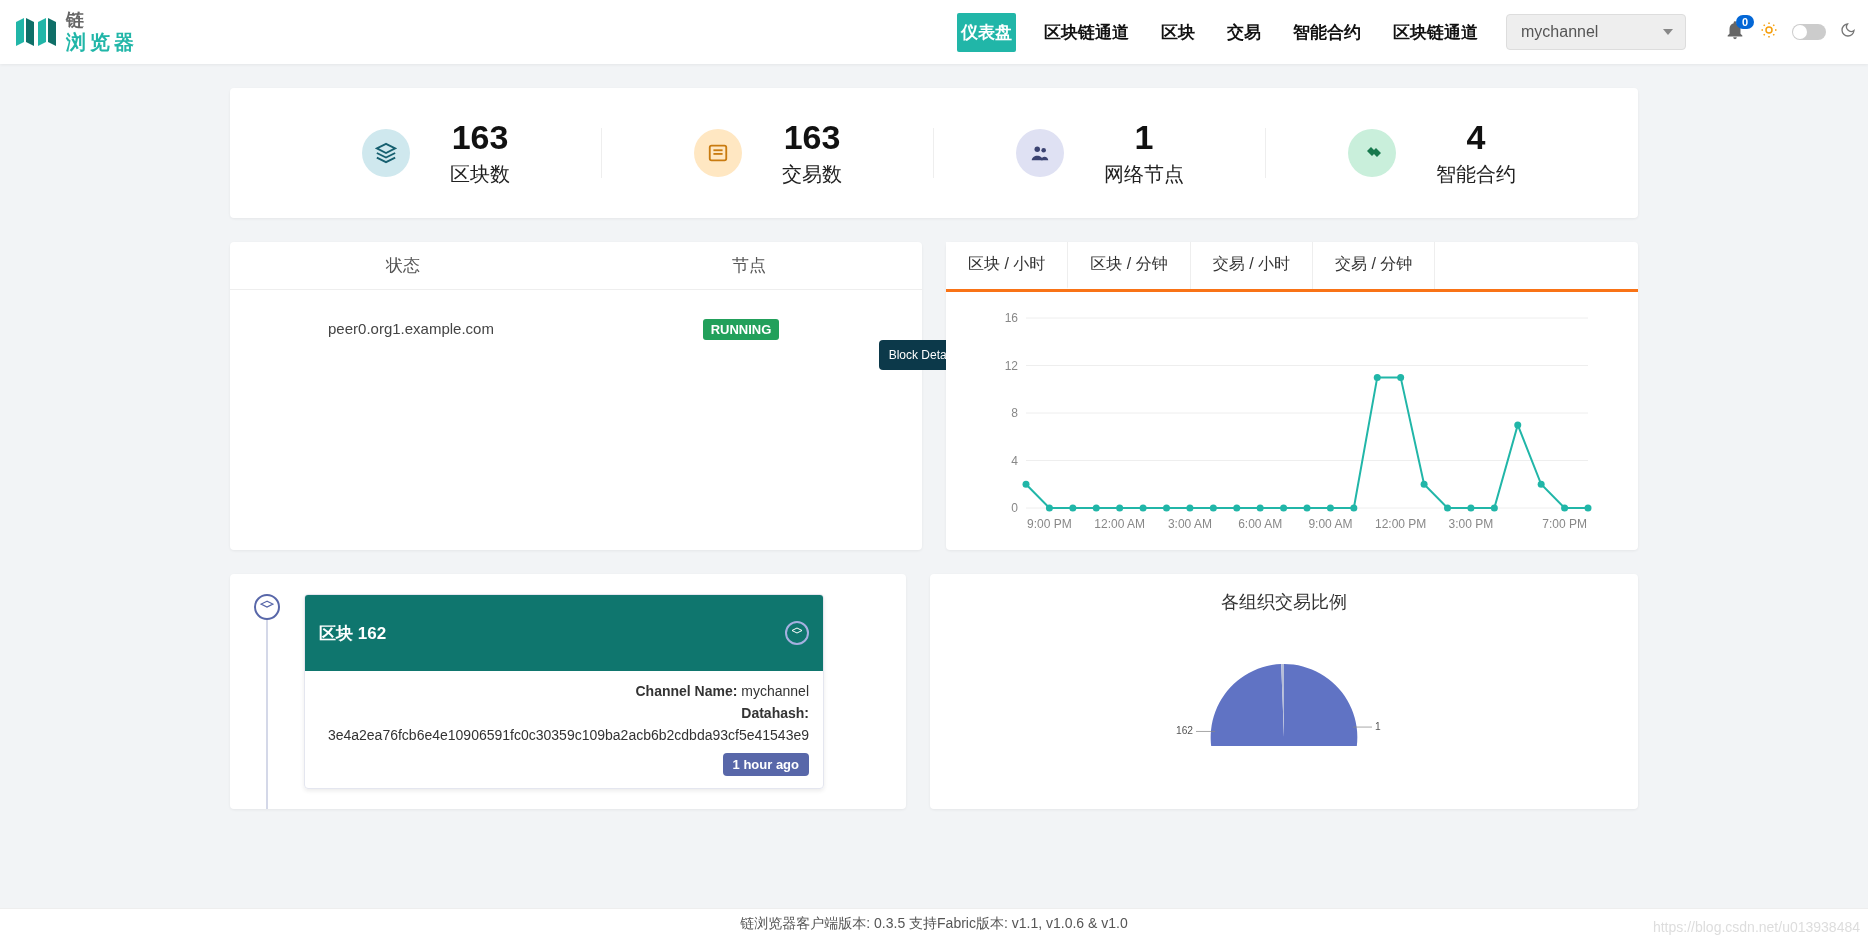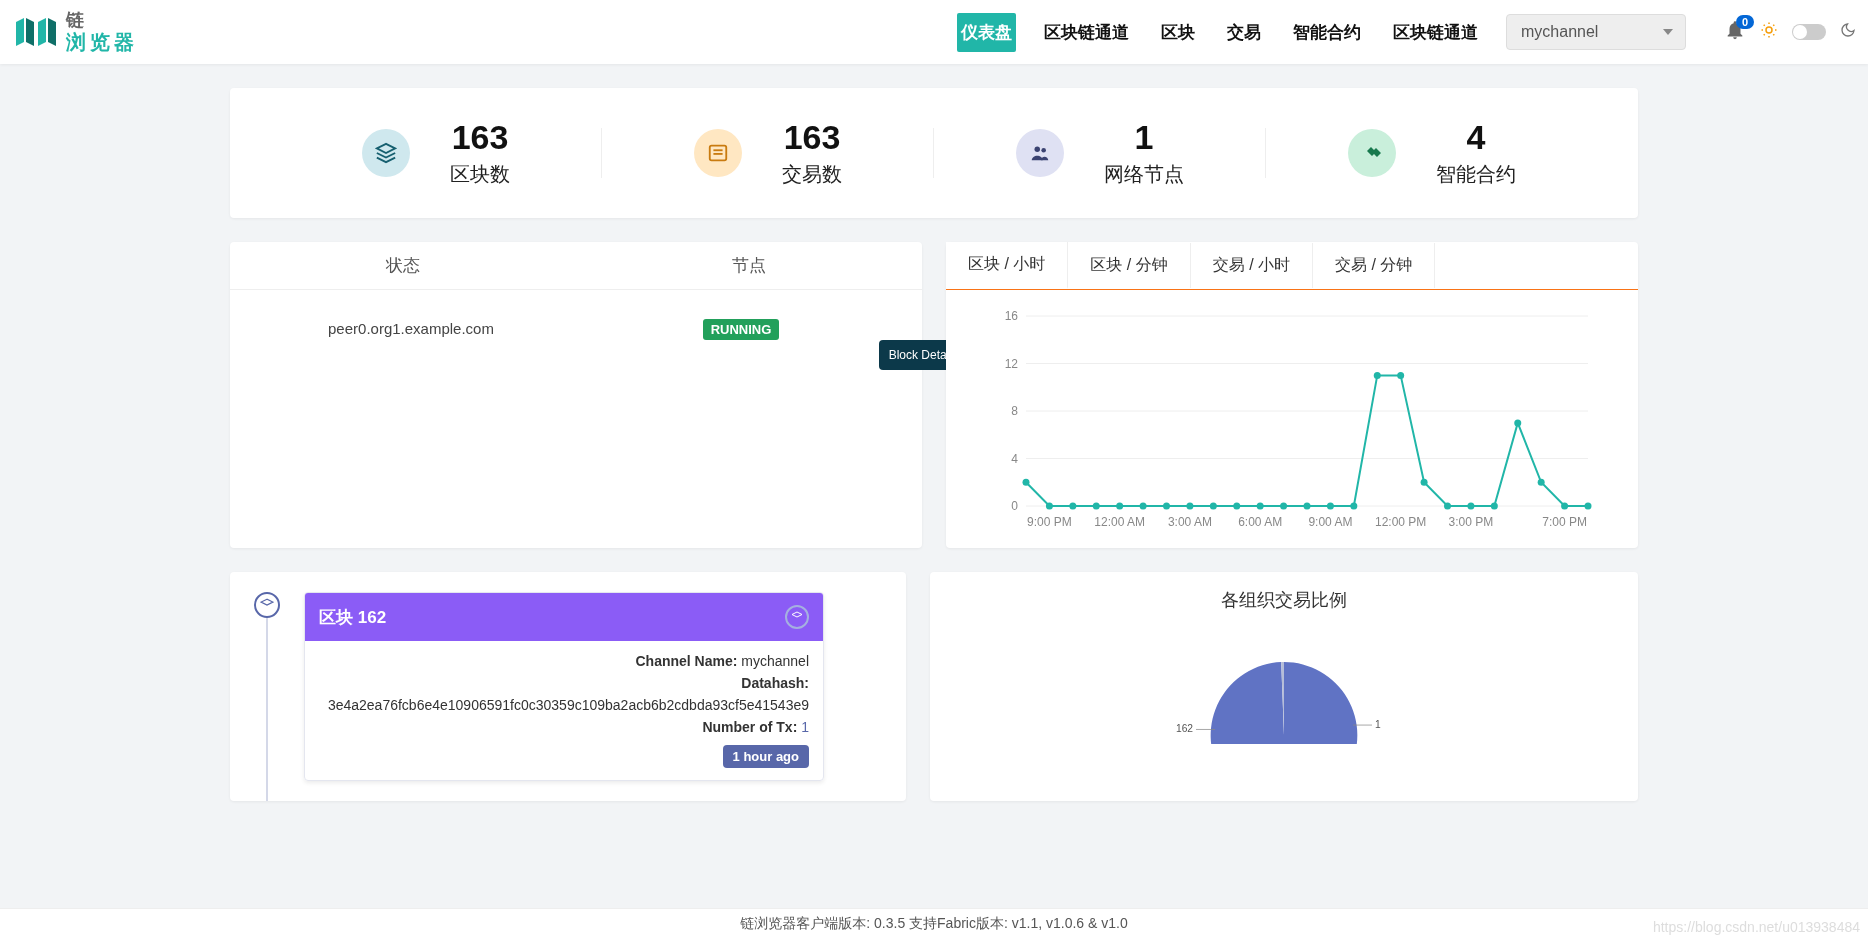--- a/index.html
+++ b/index.html
@@ -40,36 +40,36 @@
 .card { background: #fff; border-radius: 4px; box-shadow: 0 1px 3px rgba(0,0,0,0.06); flex: 1; position: relative; }
 .peer-table { min-height: 300px; }
 .peer-head { display: flex; border-bottom: 1px solid #eee; }
 .peer-head div { flex: 1; text-align: center; padding: 12px; font-size: 17px; color: #555; }
 .peer-row { display: flex; padding: 30px 16px; }
 .peer-row div { flex: 1; text-align: center; font-size: 15px; color: #444; }
 .status-badge { background: #22a05b; color: #fff; font-weight: 700; font-size: 13px; padding: 3px 8px; border-radius: 3px; }
 
 .tooltip { position: absolute; right: -46px; top: 98px; background: #0c394a; color: #fff; font-size: 12px; padding: 8px 10px; border-radius: 4px; white-space: nowrap; }
 
-.chart-tabs { display: flex; border-bottom: 1px solid #f97316; align-items: center; }
+.chart-tabs { display: flex; border-bottom: 3px solid #f97316; }
 .chart-tab { padding: 12px 22px; font-size: 16px; color: #333; cursor: pointer; border-right: 1px solid #eee; }
 .chart-tab.active { border-bottom: 2px solid #fff; background: #fff; }
 .chart-area { padding: 16px 16px 8px 16px; }
 .chart-svg { width: 100%; height: 230px; }
 .axis-text { font-size: 12px; fill: #888; }
 .grid-line { stroke: #eee; stroke-width: 1; }
 .data-line { stroke: #21b6a8; stroke-width: 2; fill: none; }
 .data-dot { fill: #21b6a8; }
 
 .timeline { padding: 20px 20px; position: relative; }
 .timeline::before { content: ''; position: absolute; left: 36px; top: 20px; bottom: 0; width: 2px; background: #d4d8e8; }
 .tl-marker { position: absolute; left: 24px; top: 20px; width: 26px; height: 26px; background: #fff; border: 2px solid #5867a9; border-radius: 50%; display: flex; align-items: center; justify-content: center; z-index: 1; }
 .tl-marker svg { width: 14px; height: 14px; stroke: #5867a9; fill: none; stroke-width: 2; }
 .block-card { margin-left: 54px; border: 1px solid #e4e6ef; border-radius: 4px; box-shadow: 0 2px 4px rgba(0,0,0,0.08); overflow: hidden; max-width: 520px; }
-.block-header { background: #8b5cf6; color: #fff; padding: 12px 14px; font-size: 17px; font-weight: 600; display: flex; align-items: center; justify-content: space-between; }
+.block-header { background: #0f766e; color: #fff; padding: 26px 14px; font-size: 17px; font-weight: 600; display: flex; align-items: center; justify-content: space-between; }
 .block-header-ring { width: 24px; height: 24px; border: 2px solid #a5b0e0; border-radius: 50%; display: flex; align-items: center; justify-content: center; }
 .block-body { padding: 12px 14px; font-size: 14px; color: #333; text-align: right; }
 .block-body .line { margin-bottom: 6px; }
 .block-body .label { font-weight: 700; }
 .block-body .link { color: #5867a9; }
 .time-chip { background: #5867a9; color: #fff; font-weight: 700; font-size: 13px; padding: 4px 10px; border-radius: 4px; display: inline-block; margin-top: 4px; }
 
 .pie-card { padding: 16px; text-align: center; }
 .pie-title { font-size: 18px; color: #333; margin-bottom: 12px; }
 .pie-wrap { position: relative; display: inline-block; }
@@ -268,21 +268,20 @@
             <span class="block-header-ring">
               <svg width="12" height="12" viewBox="0 0 24 24" fill="none" stroke="#fff" stroke-width="2">
                   <path d="M12 2L2 7l10 5 10-5z"></path>
                 </svg>
             </span>
           </div>
           <div class="block-body">
             <div class="line"><span class="label">Channel Name:</span> <span>mychannel</span></div>
             <div class="line"><span class="label">Datahash:</span></div>
             <div class="line">3e4a2ea76fcb6e4e10906591fc0c30359c109ba2acb6b2cdbda93cf5e41543e9</div>
-            <div class="line"><span class="label">Number of Tx:</span> <span class="link">1</span></div>
             <span class="time-chip">1 hour ago</span>
           </div>
         </div>
       </div>
     </div>
 
     <div class="card pie-card">
       <div class="pie-title">各组织交易比例</div>
       <div class="pie-wrap">
         <svg class="pie-svg" id="pie-chart" viewBox="0 0 300 140">

